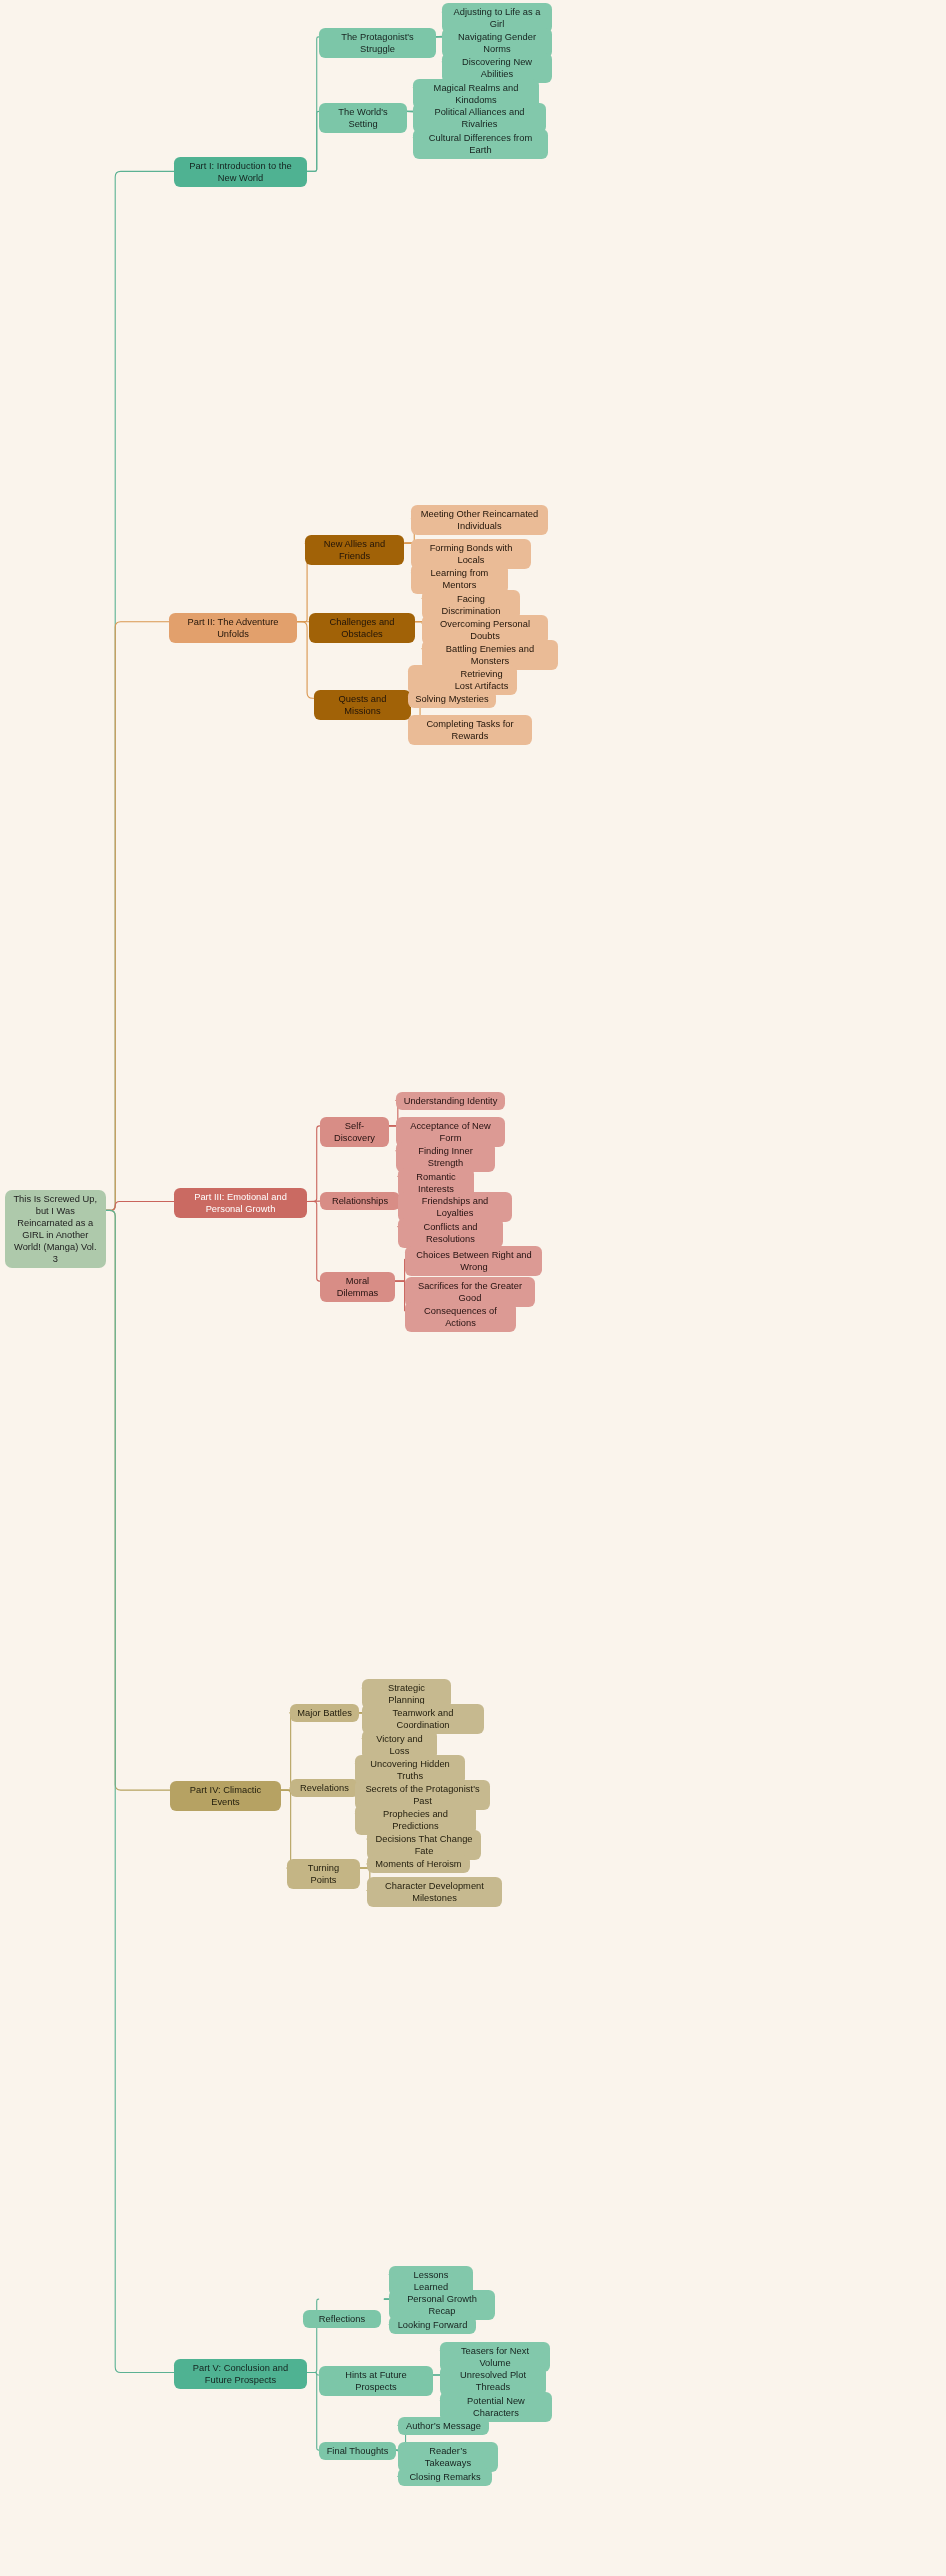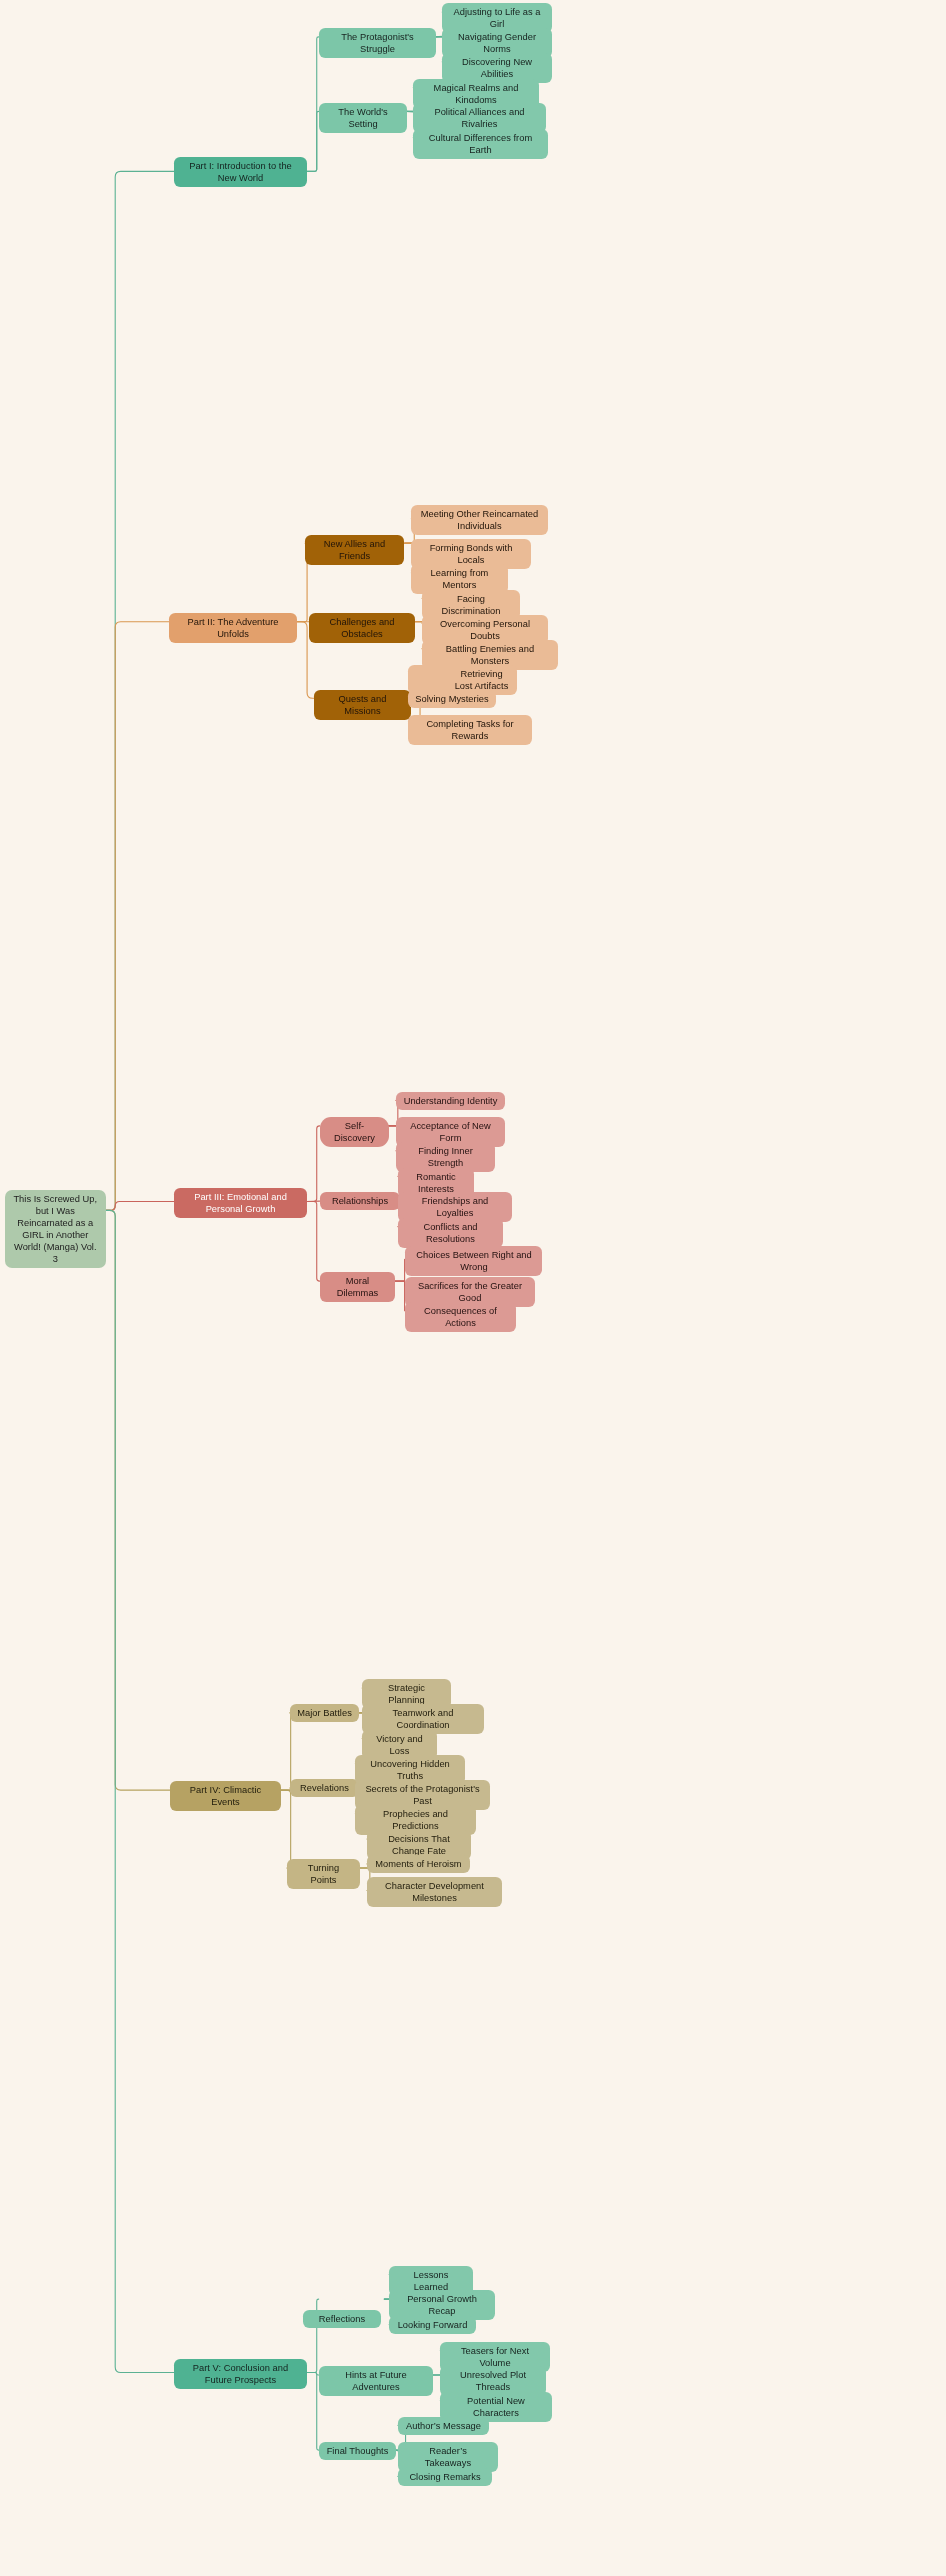--- a/index.html
+++ b/index.html
@@ -192,21 +192,21 @@
       </div>
       <div class="node lv3-orange" style="left: 408px; top: 690px; width: 88px; min-height: 17px;">
         <span>Solving Mysteries</span>
       </div>
       <div class="node lv3-orange" style="left: 408px; top: 715px; width: 124px; min-height: 17px;">
         <span>Completing Tasks for Rewards</span>
       </div>
       <div class="node lv1-red" style="left: 174px; top: 1188px; width: 133px; min-height: 28px;">
         <span>Part III: Emotional and Personal Growth</span>
       </div>
-      <div class="node lv2-red" style="left: 320px; top: 1117px; width: 69px; min-height: 17px; border-radius: 11px;">
+      <div class="node lv2-red" style="left: 320px; top: 1117px; width: 69px; min-height: 17px;">
         <span>Self-Discovery</span>
       </div>
       <div class="node lv3-red" style="left: 396px; top: 1092px; width: 109px; min-height: 17px;">
         <span>Understanding Identity</span>
       </div>
       <div class="node lv3-red" style="left: 396px; top: 1117px; width: 109px; min-height: 17px;">
         <span>Acceptance of New Form</span>
       </div>
       <div class="node lv3-red" style="left: 396px; top: 1142px; width: 99px; min-height: 17px;">
         <span>Finding Inner Strength</span>
@@ -258,21 +258,21 @@
       </div>
       <div class="node lv3-khaki" style="left: 355px; top: 1780px; width: 135px; min-height: 17px;">
         <span>Secrets of the Protagonist's Past</span>
       </div>
       <div class="node lv3-khaki" style="left: 355px; top: 1805px; width: 121px; min-height: 17px;">
         <span>Prophecies and Predictions</span>
       </div>
       <div class="node lv2-khaki" style="left: 287px; top: 1859px; width: 73px; min-height: 17px;">
         <span>Turning Points</span>
       </div>
-      <div class="node lv3-khaki" style="left: 367px; top: 1830px; width: 104px; min-height: 17px;">
+      <div class="node lv3-khaki" style="left: 367px; top: 1830px; width: 114px; min-height: 17px;">
         <span>Decisions That Change Fate</span>
       </div>
       <div class="node lv3-khaki" style="left: 367px; top: 1855px; width: 103px; min-height: 17px;">
         <span>Moments of Heroism</span>
       </div>
       <div class="node lv3-khaki" style="left: 367px; top: 1877px; width: 135px; min-height: 28px;">
         <span>Character Development Milestones</span>
       </div>
       <div class="node lv1-green" style="left: 174px; top: 2359px; width: 133px; min-height: 28px; align-items: flex-end;">
         <span>Part V: Conclusion and Future Prospects</span>
@@ -283,21 +283,21 @@
       <div class="node lv3-green" style="left: 389px; top: 2266px; width: 84px; min-height: 17px;">
         <span>Lessons Learned</span>
       </div>
       <div class="node lv3-green" style="left: 389px; top: 2290px; width: 106px; min-height: 17px;">
         <span>Personal Growth Recap</span>
       </div>
       <div class="node lv3-green" style="left: 389px; top: 2316px; width: 87px; min-height: 17px;">
         <span>Looking Forward</span>
       </div>
       <div class="node lv2-green" style="left: 319px; top: 2366px; width: 114px; min-height: 17px;">
-        <span>Hints at Future Adventures</span>
+        <span>Hints at Future Prospects</span>
       </div>
       <div class="node lv3-green" style="left: 440px; top: 2342px; width: 110px; min-height: 17px;">
         <span>Teasers for Next Volume</span>
       </div>
       <div class="node lv3-green" style="left: 440px; top: 2366px; width: 106px; min-height: 17px;">
         <span>Unresolved Plot Threads</span>
       </div>
       <div class="node lv3-green" style="left: 440px; top: 2392px; width: 112px; min-height: 17px;">
         <span>Potential New Characters</span>
       </div>

